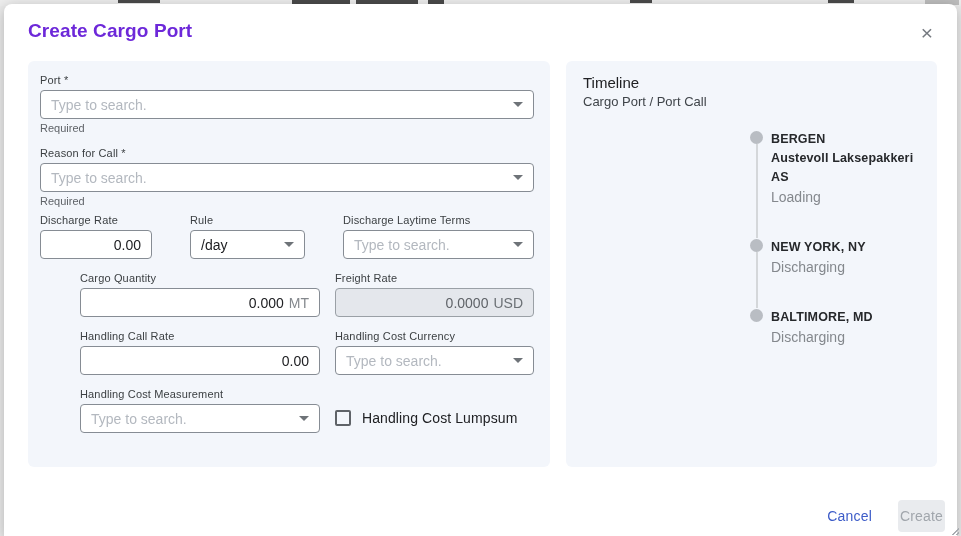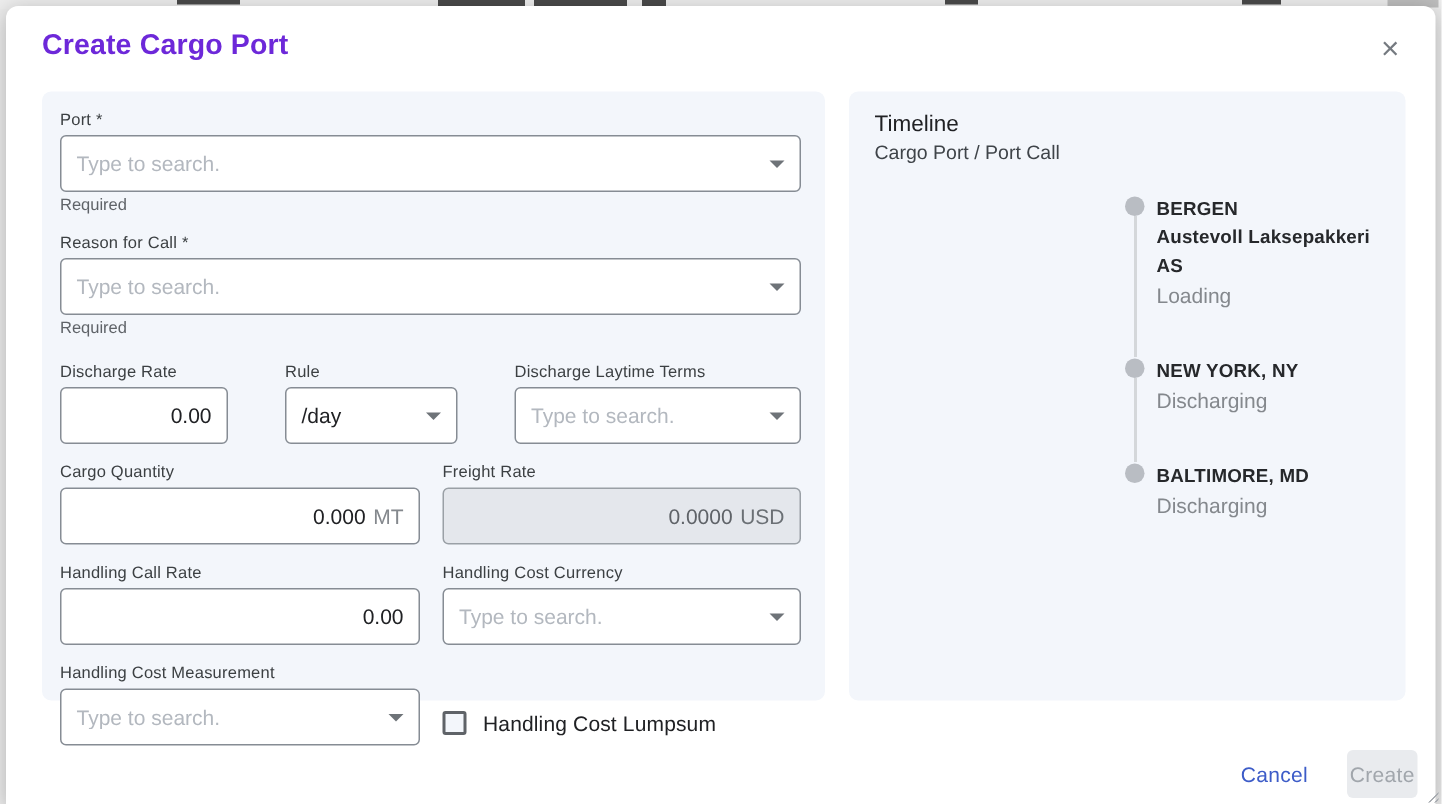--- a/index.html
+++ b/index.html
@@ -38,47 +38,47 @@
   }
 
   .modal-body { display:flex; gap:16px; margin:16px 20px 0 24px; }
   .panel { background:#f3f6fb; border-radius:6px; }
   .form-panel { width:522px; height:406px; padding:13px 16px 14px 12px; }
   .timeline-panel { flex:1; height:406px; padding:13px 16px 14px 17px; }
 
   .field-label { font-size:11px; color:#3c4043; letter-spacing:.15px; margin-bottom:4px; display:block; }
   .helper { font-size:11px; color:#5f6368; margin-top:3px; }
   .group { margin-bottom:13px; }
-  .group.tight { margin-bottom:17px; }
+  .group.tight { margin-bottom:7px; }
 
   .ctl {
     height:29px; width:100%; background:#ffffff;
     border:1px solid #868c94; border-radius:4px;
     display:flex; align-items:center;
-    font-size:14px; padding:18px 10px;
+    font-size:14px; padding:0 10px;
   }
   .ctl input {
     border:none; outline:none; background:transparent; width:100%;
     font-size:14px; font-family:inherit; color:#202124; padding:0;
   }
   .ctl input.num { text-align:right; }
   .ctl input::placeholder { color:#b3b8bf; opacity:1; }
   .value-text { color:#202124; flex:1; }
   .suffix { color:#84888d; margin-left:5px; }
   .caret {
     width:0; height:0; margin-left:8px; flex:none;
     border-left:5px solid transparent; border-right:5px solid transparent;
     border-top:5px solid #6e7378;
   }
   .ctl.disabled { background:#e4e7ec; border-color:#9aa0a6; }
   .ctl.disabled .value-text { color:#5f6368; text-align:right; }
   .ctl.disabled .suffix { color:#6b7075; }
 
   .row3 { display:grid; grid-template-columns:112px 115px 1fr; column-gap:14px;gap:38px; }
-  .row2 { display:grid; grid-template-columns:240px 1fr; column-gap:15px; }
+  .row2 { display:grid; grid-template-columns:240px 1fr; column-gap:15px;margin-left:40px; }
 
   .checkbox-row { display:flex; align-items:center; align-self:end; margin-bottom:7px; }
   .checkbox-box {
     width:16px; height:16px; border:2px solid #5f6368; border-radius:2px;
     background:#f3f6fb; flex:none; cursor:pointer;
   }
   .checkbox-label { font-size:14px; color:#202124; margin-left:11px; letter-spacing:.1px; }
 
   
   .tl-title { font-size:15px; color:#202124; margin-bottom:3px; }

